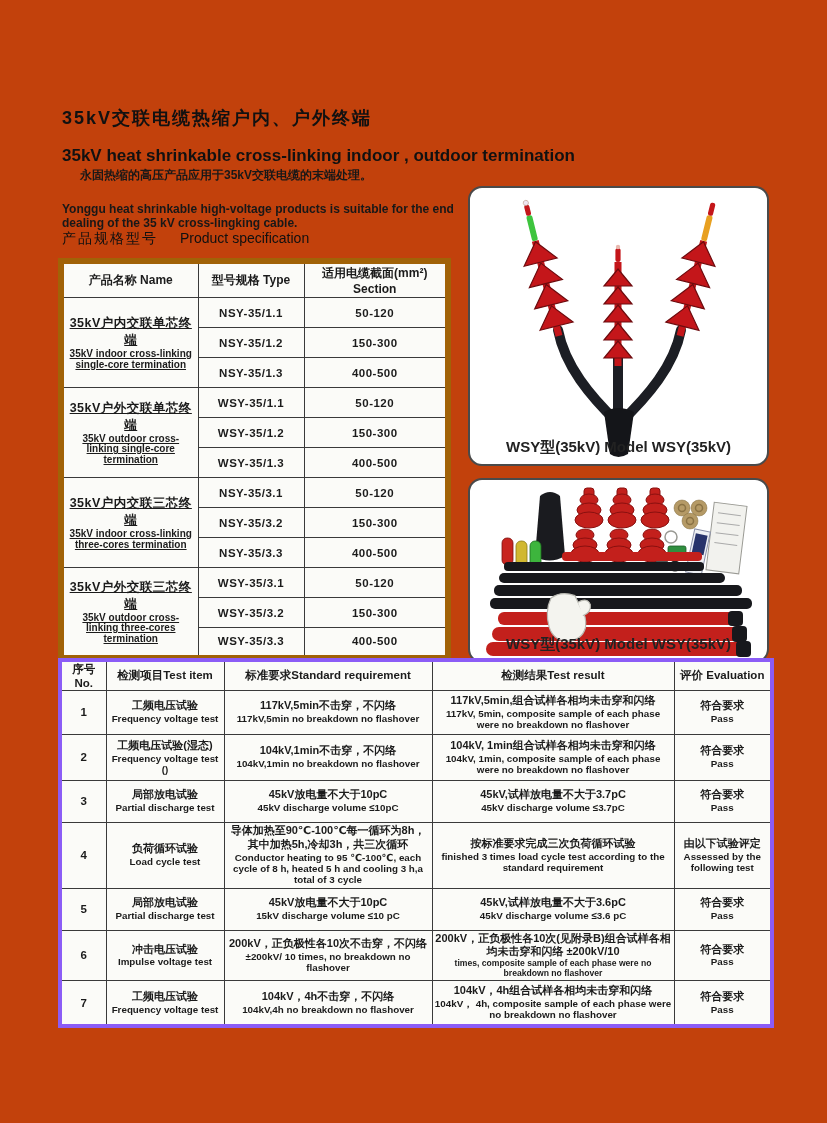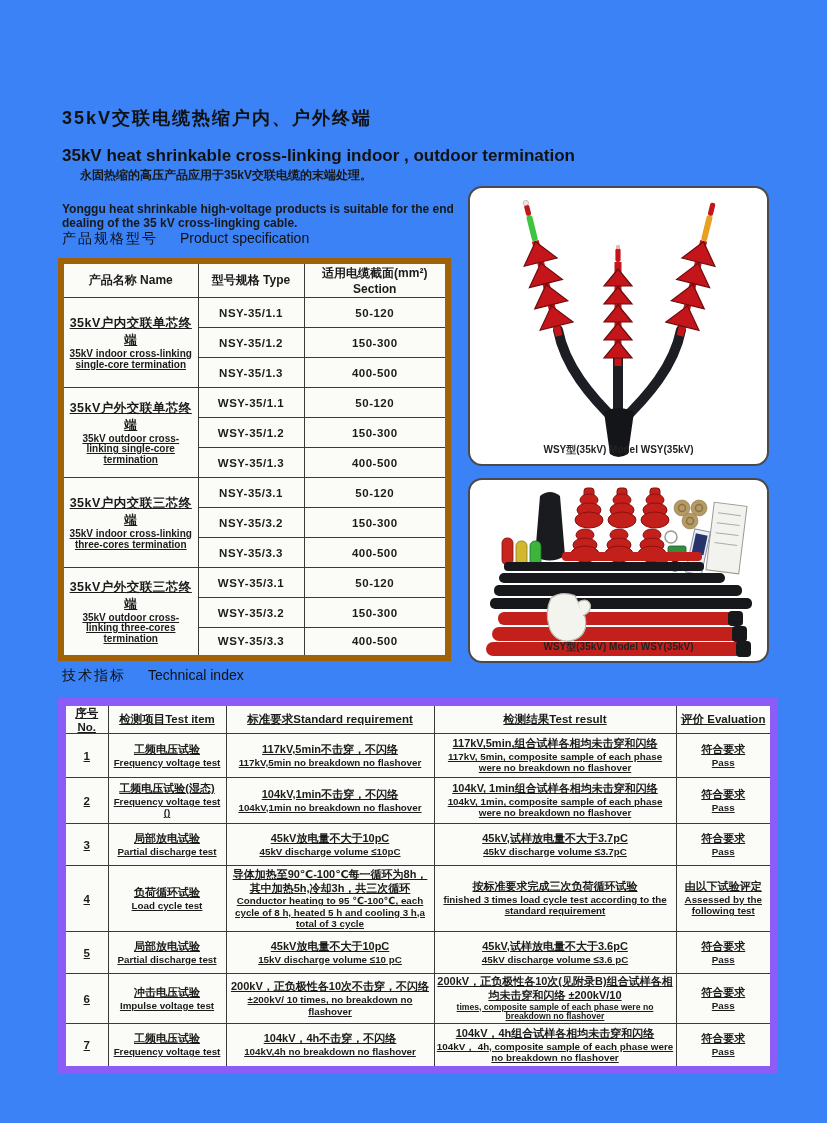--- a/index.html
+++ b/index.html
@@ -1,18 +1,18 @@
 <!DOCTYPE html>
 <html><head>
 <meta charset="utf-8">
 <style>
   * { margin:0; padding:0; box-sizing:border-box; }
   html,body { background:#ffffff; }
   body { font-family:"Liberation Sans","DejaVu Sans",sans-serif; color:#1b1b1b; }
-  .page { position:relative; width:827px; height:1123px; background:#3b82f6; overflow:hidden; }
+  .page { position:relative; width:827px; height:1123px; background:#c2410c; overflow:hidden; }
 
   
   .title-zh { position:absolute; left:62px; top:106px; font-size:18px; font-weight:bold; letter-spacing:2px; color:#111; }
   .title-en { position:absolute; left:62px; top:146px; font-size:17px; font-weight:bold; color:#111; }
   .intro { position:absolute; left:62px; top:168px; width:400px; font-size:12px; font-weight:bold; line-height:1.22; color:#181818; }
   .intro .zh { text-indent:18px; margin-bottom:19px; }
   .sec-head { position:absolute; font-weight:normal; color:#101010; }
   .sec-head .zh { font-size:14px; letter-spacing:2px; margin-right:22px; }
   .sec-head .en { font-size:14px; }
   #spec-heading { left:62px; top:229px; }
@@ -26,25 +26,25 @@
   .spec-table td { height:30px; font-size:11.5px; font-weight:bold; letter-spacing:0.5px; }
   .spec-table td.gname { padding:0 3px;text-decoration:underline; }
   .spec-table .gname .zh { font-size:12.5px; font-weight:bold; letter-spacing:0.5px; }
   .spec-table .gname .en { font-size:10px; font-weight:bold; letter-spacing:0; line-height:1.05; }
   .c-name { width:137px; } .c-type { width:106px; } .c-sect { width:144px; }
 
   
   .fig { position:absolute; left:468px; width:301px; background:#ffffff; border:2px solid #4a4a4a; border-radius:14px; overflow:hidden; }
   #fig1 { top:186px; height:280px; }
   #fig2 { top:478px; height:185px; }
-  .fig .caption { position:absolute; left:0; right:0; bottom:7px; text-align:center; font-size:10px; font-weight:bold; color:#222; }
+  .fig .caption { position:absolute; left:0; right:0; bottom:7px; text-align:center; font-size:15px; font-weight:bold; color:#222; }
   .fig svg { display:block; }
 
   
-  .tech-table { position:absolute; left:58px; top:698px; width:712px; border:8px solid #8b5cf6;text-decoration:underline; }
+  .tech-table { position:absolute; left:58px; top:658px; width:712px; border:4px solid #8b5cf6; }
   .tech-table th { height:30px; font-size:11.5px; font-weight:bold; padding:0 1px; }
   .tech-table td { font-weight:bold; padding:1px 2px; }
   .tech-table .zh { font-size:11px; line-height:1.25; }
   .tech-table .en { font-size:9.8px; line-height:1.15; }
   .tech-table .no { font-size:11.5px; }
   .t-no { width:46px; } .t-item { width:118px; } .t-std { width:208px; } .t-res { width:242px; } .t-eval { width:98px; }
   .r1 td{height:44px;} .r2 td{height:46px;} .r3 td{height:42px;} .r4 td{height:66px;}
   .r5 td{height:42px;} .r6 td{height:46px;} .r7 td{height:46px;}
   .tech-table .small-en { font-size:8.6px; }
 </style>

